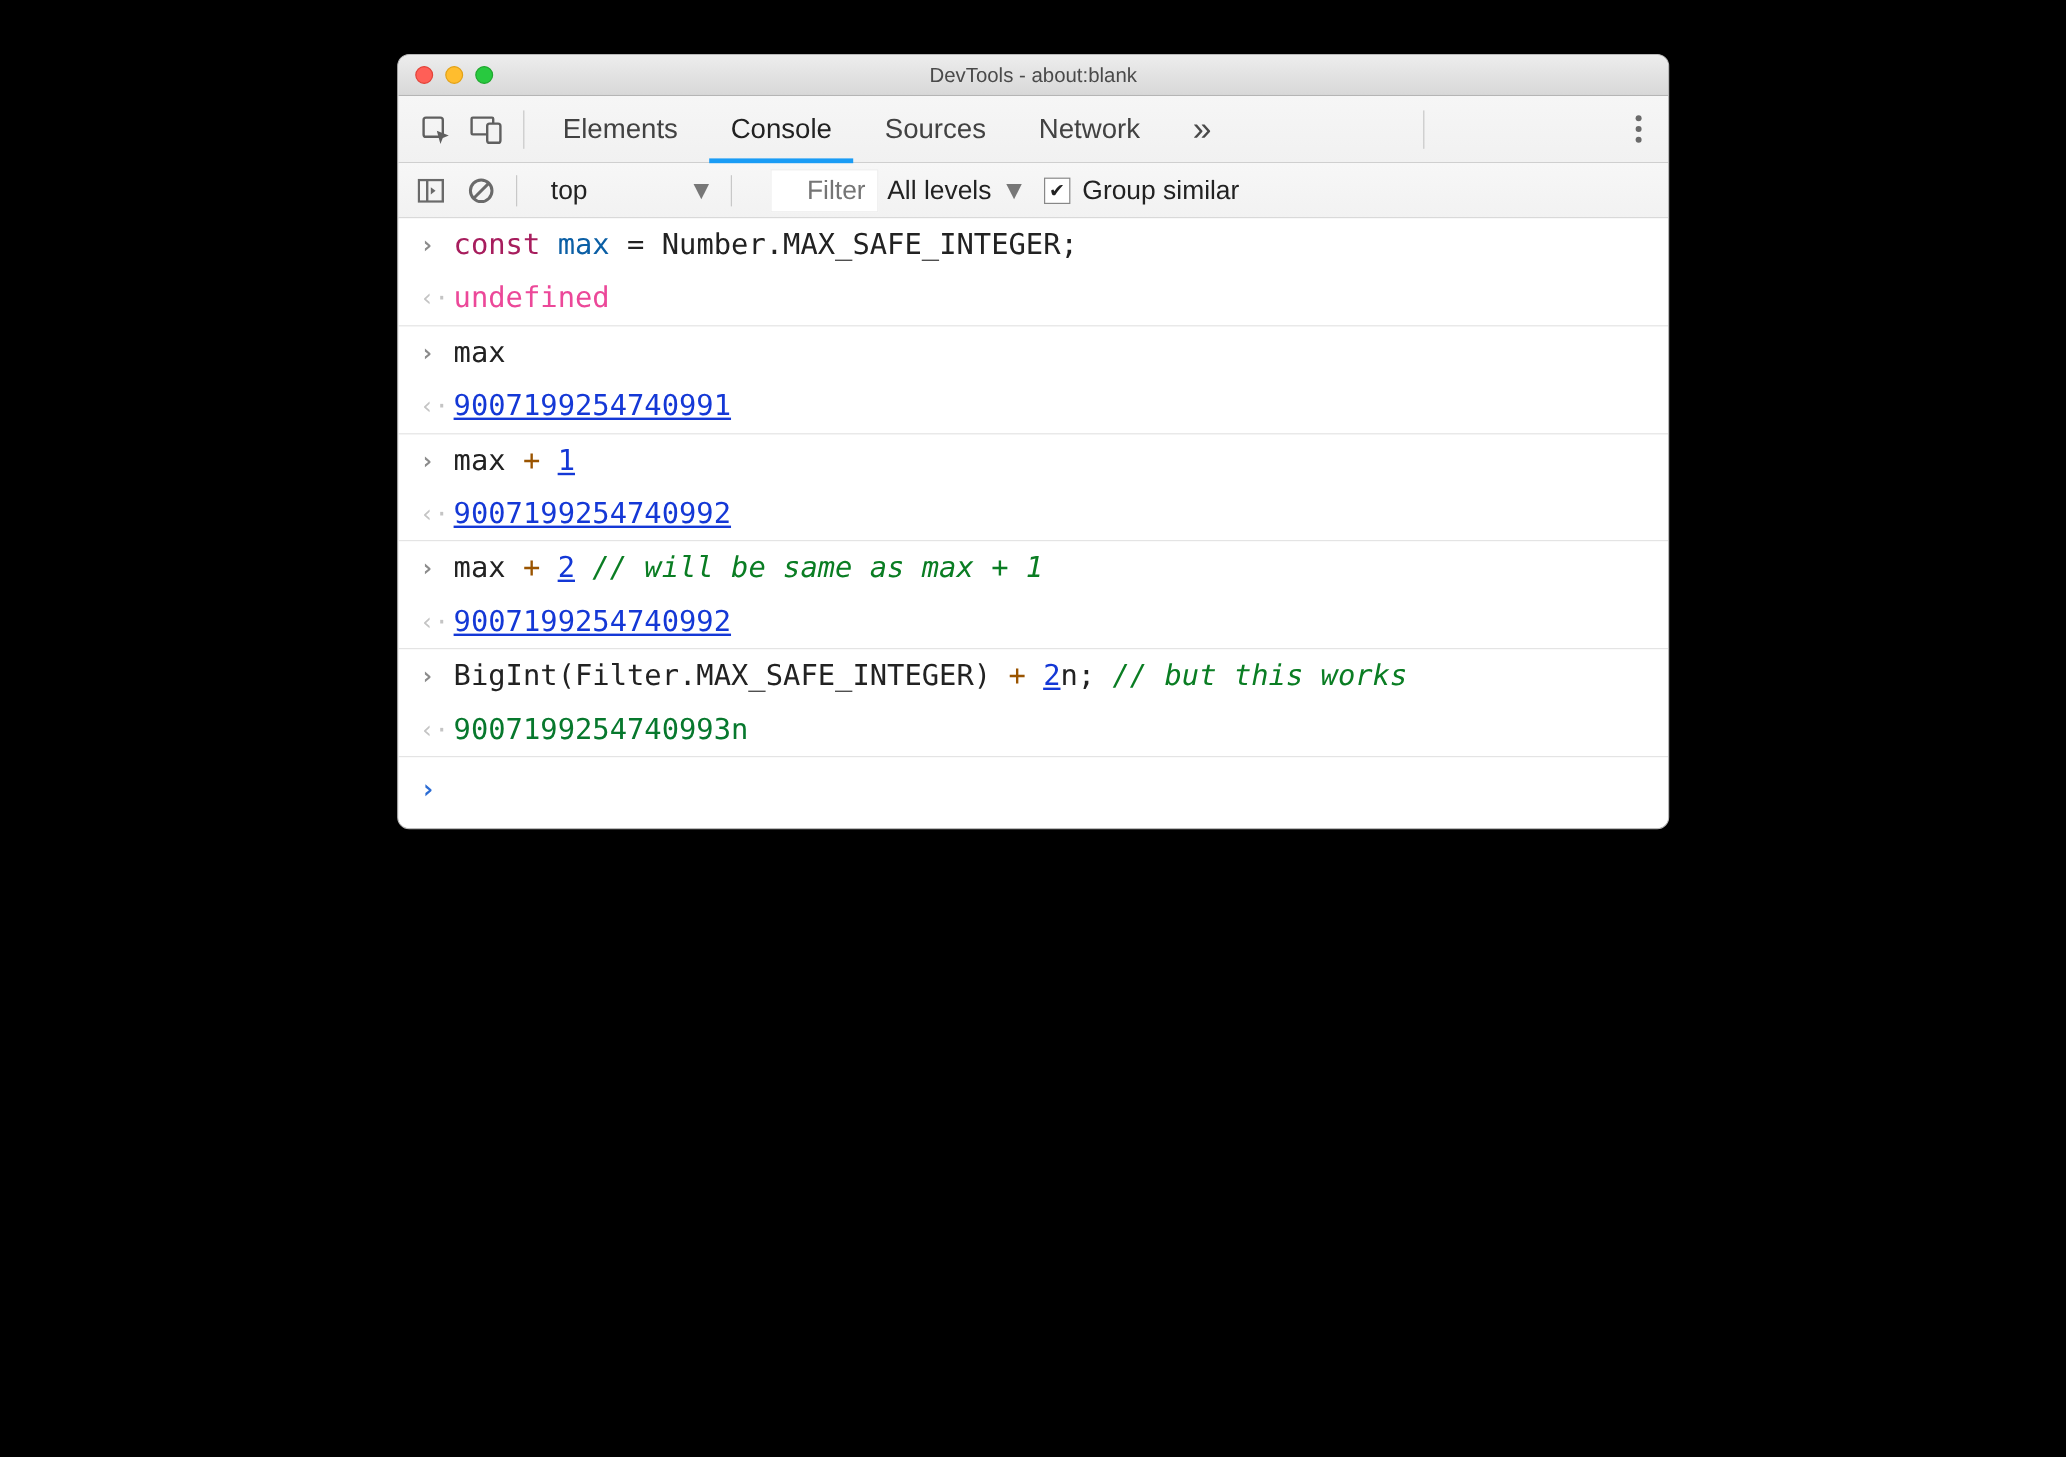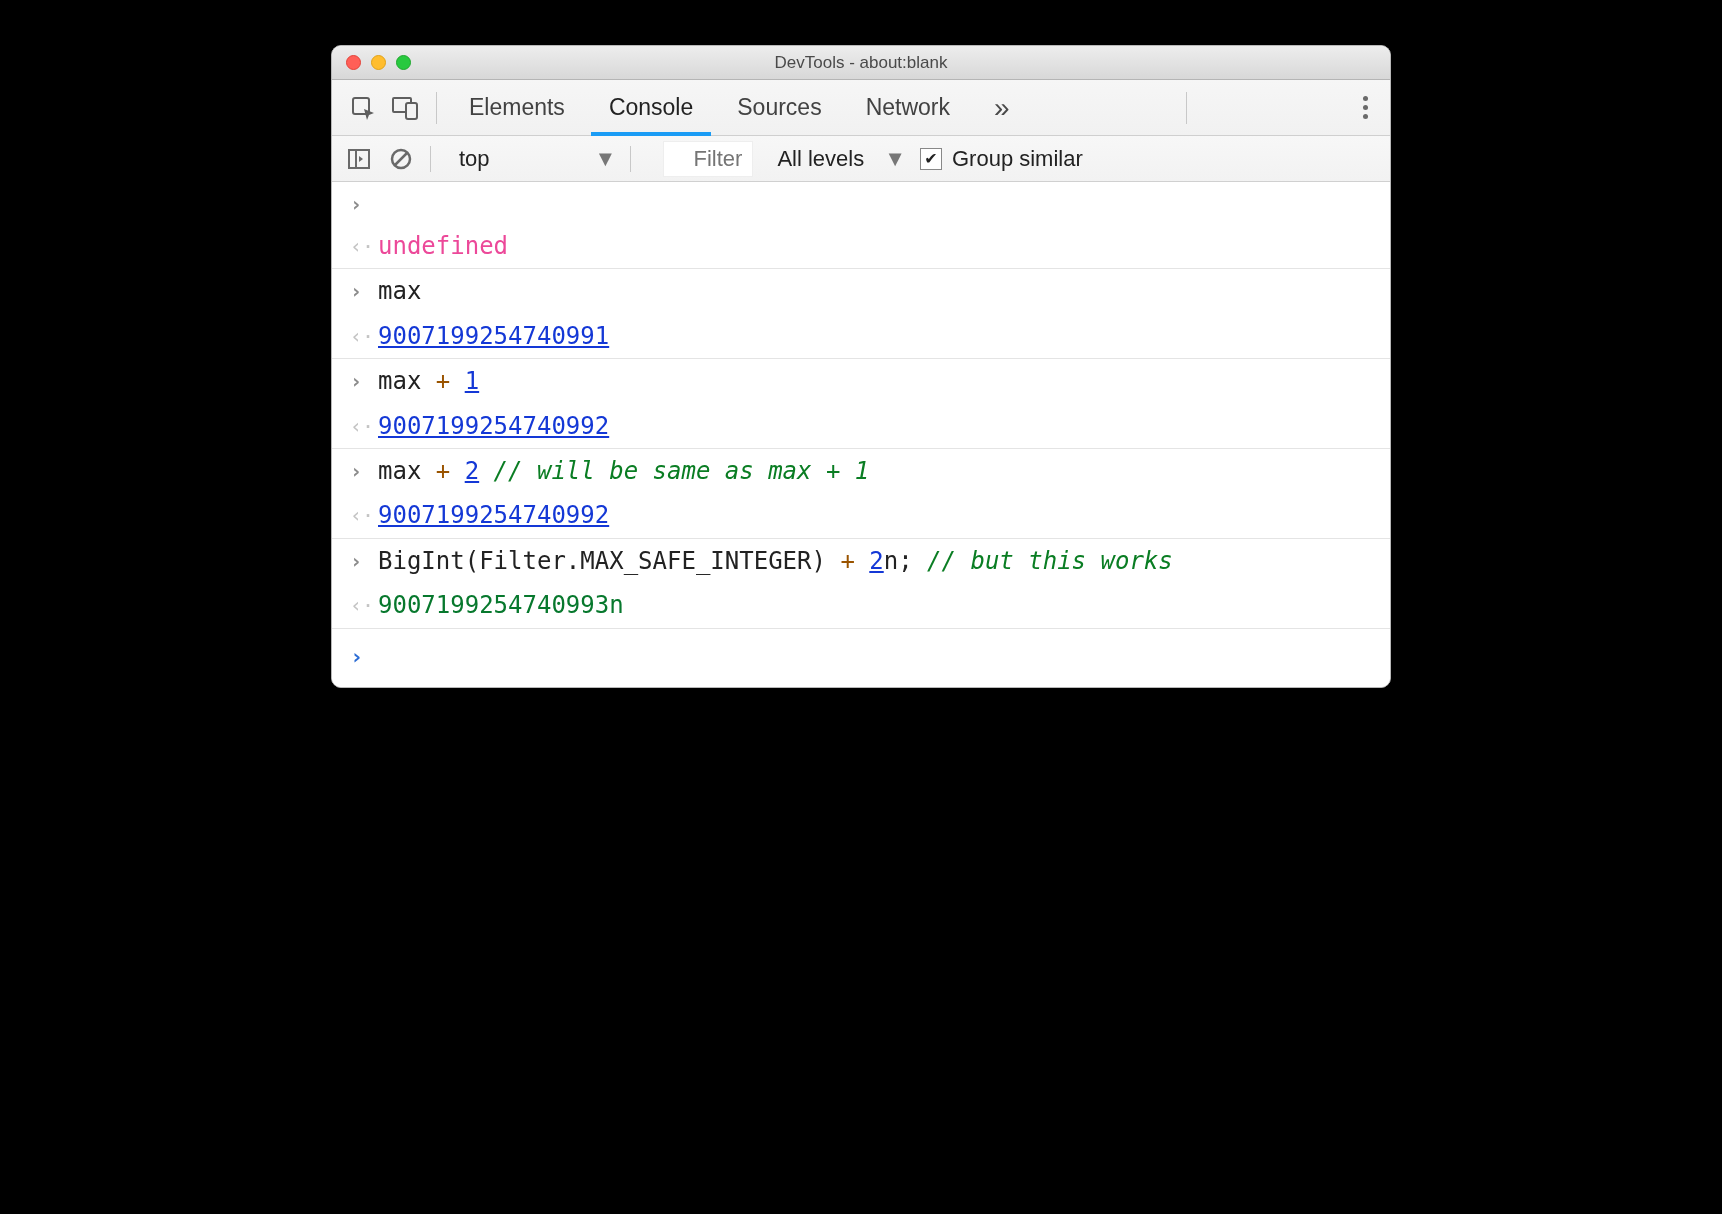--- a/index.html
+++ b/index.html
@@ -86,36 +86,36 @@
     background:linear-gradient(#f7f7f7,#f2f2f2);
     border-bottom:1px solid #d0d0d0;
     display:flex; align-items:center;
     padding:0 10px;
     font-size:20px;
     color:#3c3c3c;
   }
   .fb-icon{ width:34px; display:flex; align-items:center; justify-content:center; color:#6a6a6a;}
   .context-select{
     margin-left:14px;
-    display:flex; align-items:center; gap:105px;
+    display:flex; align-items:center; gap:84px;
     font-size:22px; color:#222;text-align:center;
   }
   .dropdown-arrow{ color:#777; }
   .filter-input{
     margin-left:28px;
     border:1px solid #eee;
     background:#fff;
     padding:4px 10px;
     font-size:22px;
     color:#be185d;
     width:90px;
     text-align:right;
   }
   .levels{
-    margin-left:24px; display:flex; align-items:flex-start; gap:20px; font-size:22px; color:#222;
+    margin-left:7px; display:flex; align-items:flex-start; gap:8px; font-size:22px; color:#222;
   }
   .checkbox{
     margin-left:14px;
     width:22px;height:22px;border:1px solid #888;background:#fff;
     display:flex;align-items:center;justify-content:center;font-size:16px;color:#222;
   }
   .group-label{ margin-left:10px; font-size:22px; color:#222;}
   .console-body{
     background:#fff;
   }
@@ -230,20 +230,21 @@
       <span>All levels</span>
       <span class="dropdown-arrow">▼</span>
     </div>
     <div class="checkbox">✔</div>
     <div class="group-label">Group similar</div>
   </div>
 
   <div class="console-body" id="console-body">
       <div class="row">
         <div class="gutter in">›</div>
+        <div class="code"><span class="c-keyword">const </span><span class="c-def">max</span><span class="c-plain"> = </span><span class="c-plain">Number.MAX_SAFE_INTEGER;</span></div>
       </div>
       <div class="row pair-sep">
         <div class="gutter out">‹·</div>
         <div class="code"><span class="c-undefined">undefined</span></div>
       </div>
       <div class="row">
         <div class="gutter in">›</div>
         <div class="code"><span class="c-plain">max</span></div>
       </div>
       <div class="row pair-sep">

